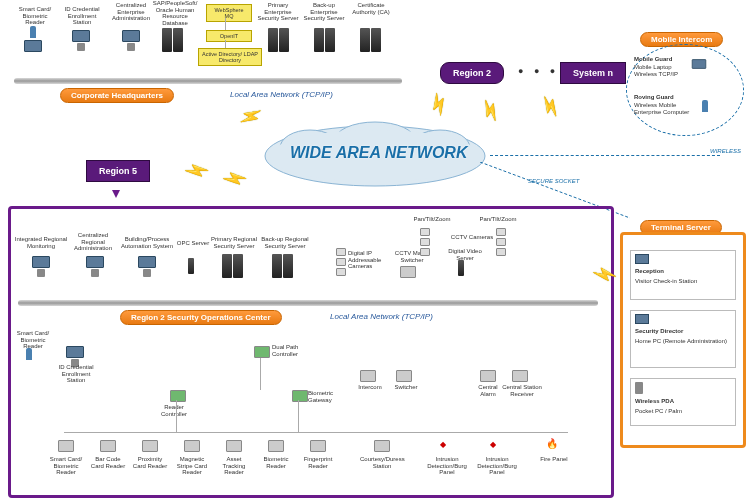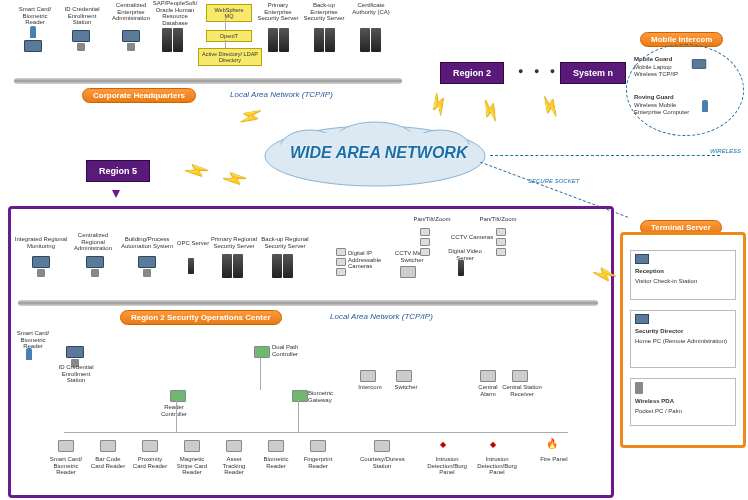--- a/index.html
+++ b/index.html
@@ -92,24 +92,24 @@
 Security Server</div>
 
 <div class="abs server-group" style="left:360px; top:28px;">
     <div class="server"></div>
     <div class="server"></div>
   </div>
 <div class="abs label" style="left:350px; top:2px; width:42px;">Certificate
 Authority (CA)</div>
 
 <div class="abs lan-bar" style="left:14px; top:78px; width:388px;"></div>
-<div class="abs pill orange-pill" style="left:82px; top:88px;">Corporate Headquarters</div>
+<div class="abs pill orange-pill" style="left:60px; top:88px;">Corporate Headquarters</div>
 <div class="abs lan-text" style="left:230px; top:90px;">Local Area Network (TCP/IP)</div>
 
-<div class="abs purple-box" style="left:440px; top:62px;">Region 2</div>
+<div class="abs purple-box" style="left:440px; top:62px;border-radius:9px;">Region 2</div>
 <div class="abs" style="left:518px; top:66px; font-size:9px; letter-spacing:4px;">● ● ●</div>
 <div class="abs purple-box" style="left:560px; top:62px;">System n</div>
 
 <div class="abs pill orange-pill" style="left:640px; top:32px;">Mobile Intercom</div>
 <div class="abs dash-border" style="left:626px; top:44px; width:116px; height:90px; border-radius:50%;"></div>
 <div class="abs" style="left:634px; top:56px; font-weight:bold;">Mobile Guard</div>
 <div class="abs label" style="left:634px; top:64px; width:48px; text-align:left;">Mobile Laptop
 Wireless TCP/IP</div>
 <div class="abs pc" style="left:690px; top:58px; transform:scale(0.8);">
     <div class="monitor"></div>

